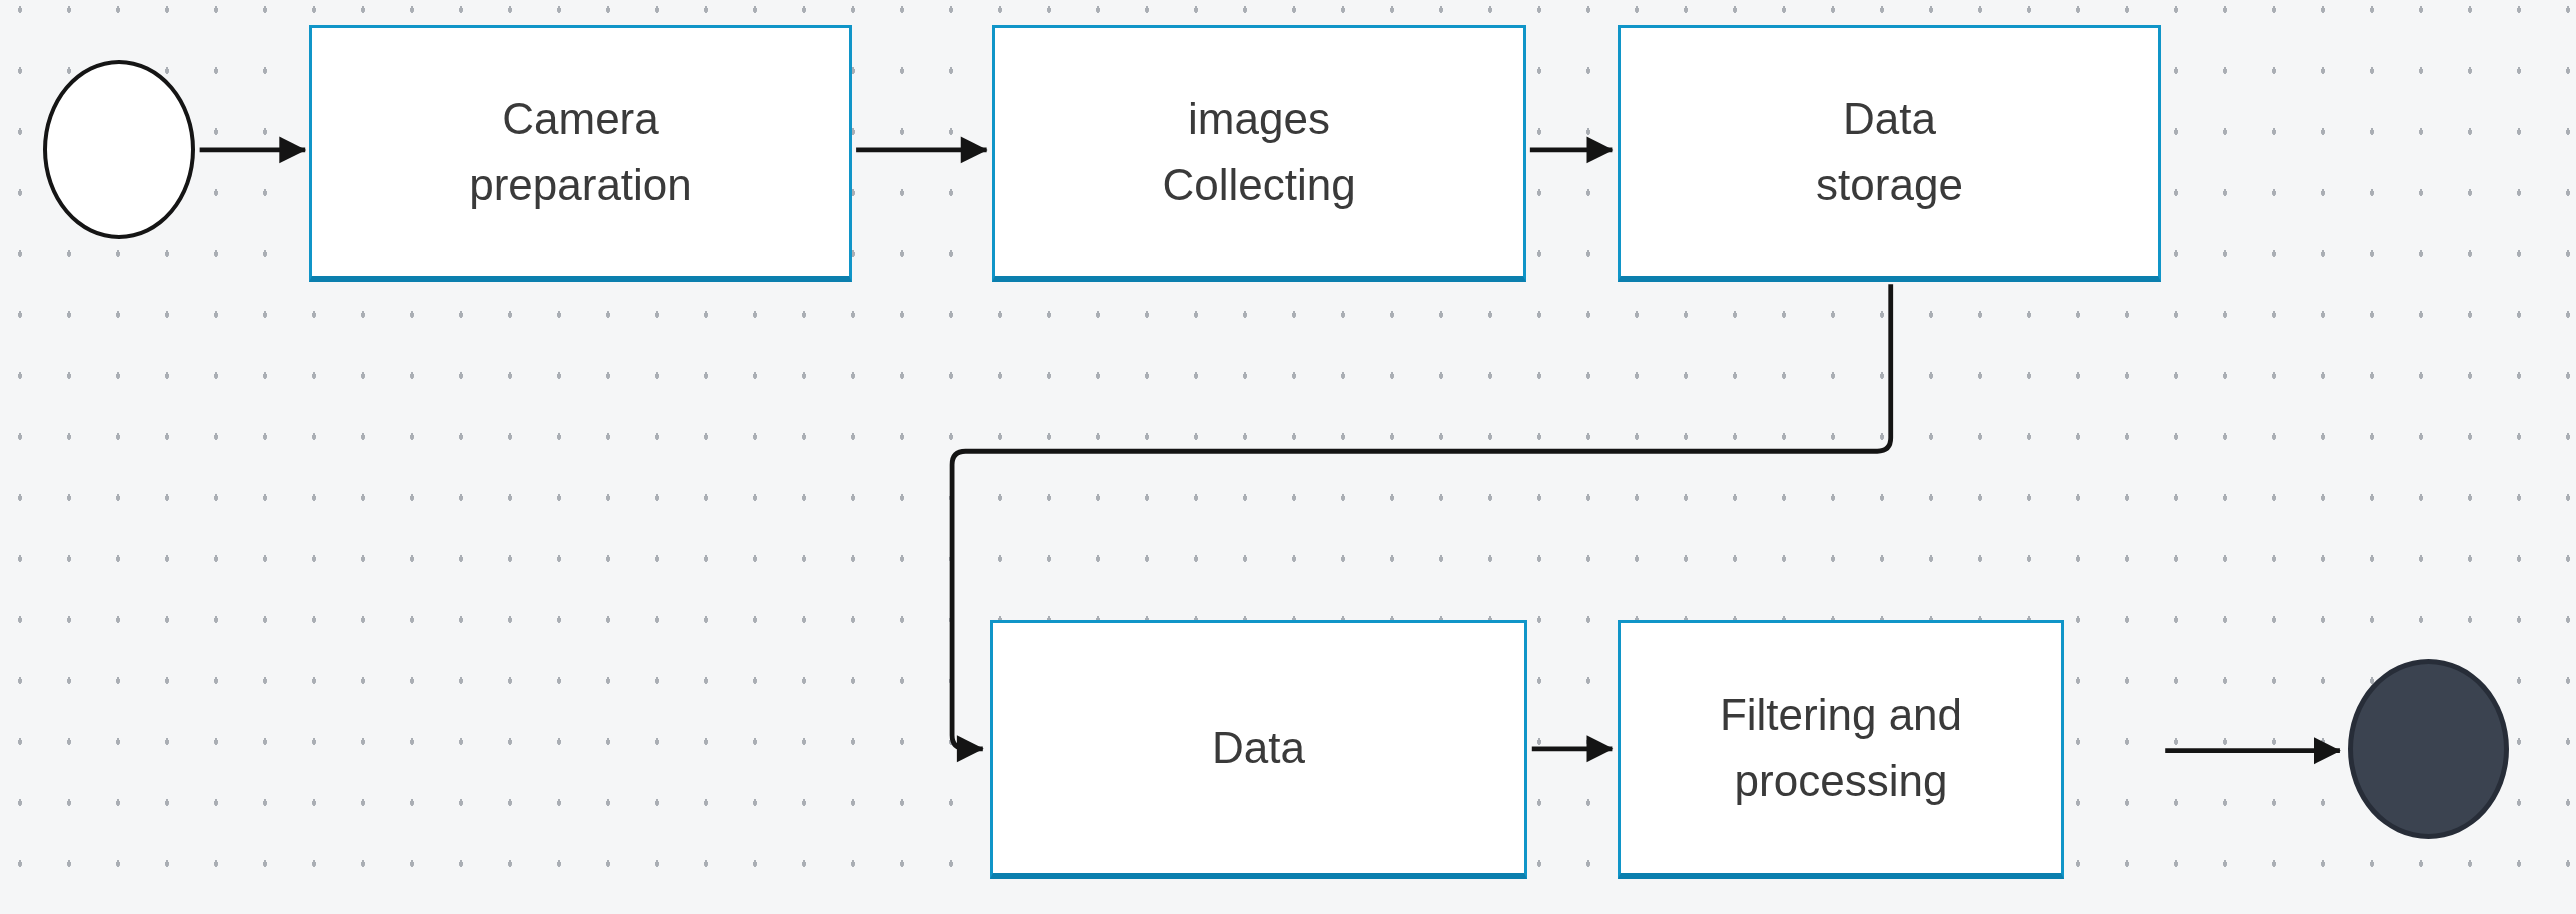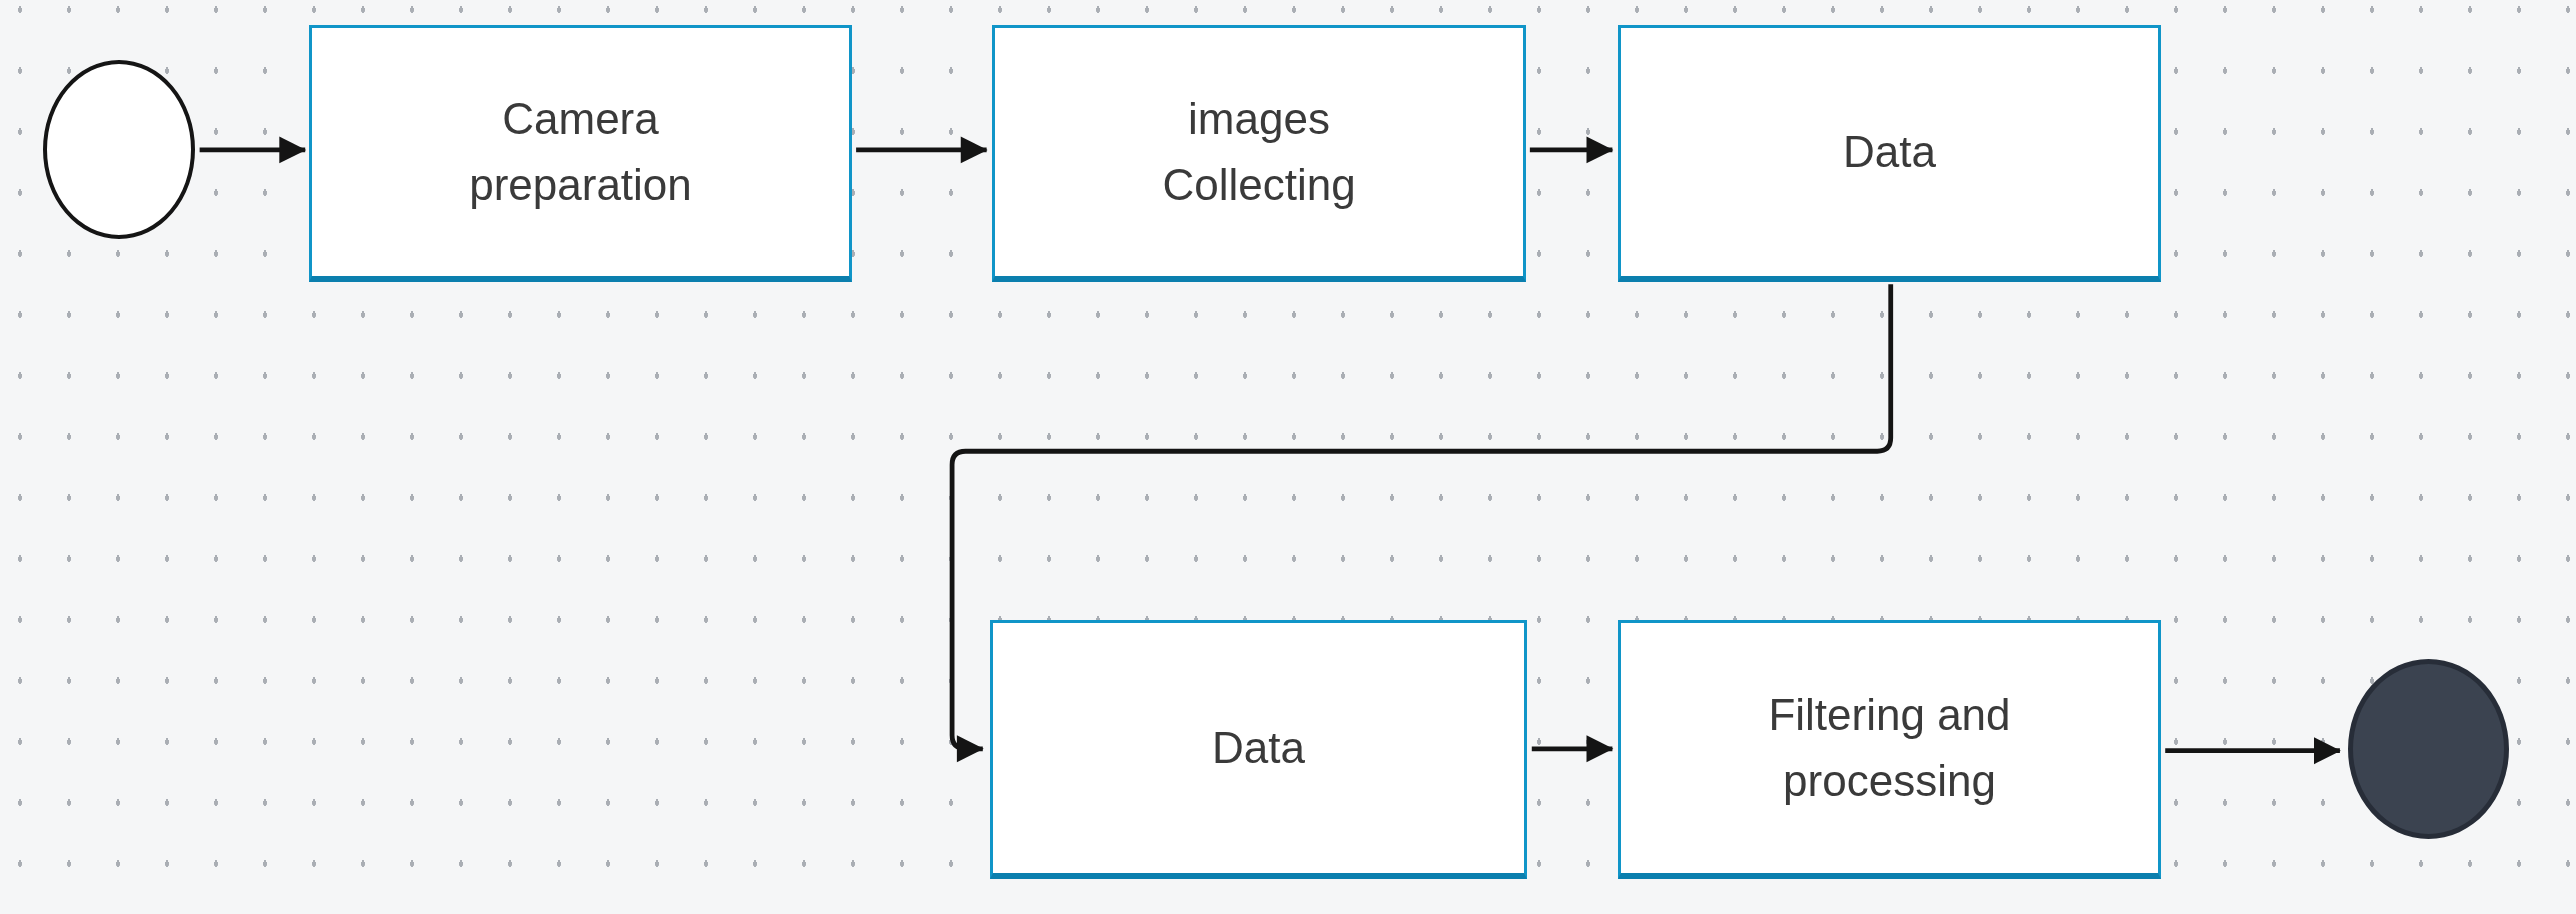--- a/index.html
+++ b/index.html
@@ -52,21 +52,21 @@
     background:var(--end-fill);
     border:5.8px solid var(--end-border);
   }
 
   
   #node-start{left:43px;top:60px;width:152px;height:179px;}
   #node-camera{left:309px;top:25px;width:543px;height:257px;}
   #node-collecting{left:992px;top:25px;width:534px;height:257px;}
   #node-storage{left:1618px;top:25px;width:543px;height:257px;}
   #node-markup{left:990px;top:620px;width:537px;height:259px;}
-  #node-filtering{left:1618px;top:620px;width:543px;height:259px;}
+  #node-filtering{left:1618px;top:620px;width:446px;height:259px;}
   #node-end{left:2348px;top:659px;width:161px;height:180px;}
 </style>
 </head>
 <body>
 
 <div class="stage">
 
   <svg class="edge-layer" viewBox="0 0 2684 953" xmlns="http://www.w3.org/2000/svg">
     <defs>
       <marker id="ah" markerUnits="userSpaceOnUse" markerWidth="34" markerHeight="34" refX="30" refY="17" orient="auto">
@@ -88,20 +88,21 @@
     <span class="line">preparation</span>
   </div>
 
   <div id="node-collecting" class="task">
     <span class="line">images</span>
     <span class="line">Collecting</span>
   </div>
 
   <div id="node-storage" class="task">
     <span class="line">Data</span>
+    <span class="line">storage</span>
   </div>
 
   <div id="node-markup" class="task">
     <span class="line">Data</span>
   </div>
 
   <div id="node-filtering" class="task">
     <span class="line">Filtering and</span>
     <span class="line">processing</span>
   </div>

